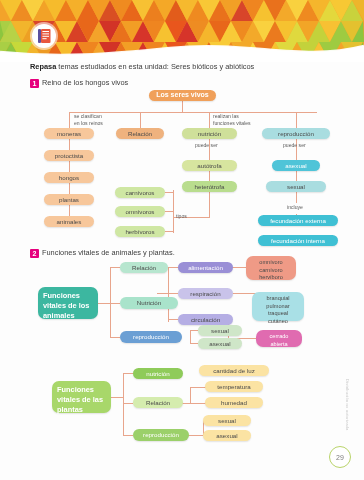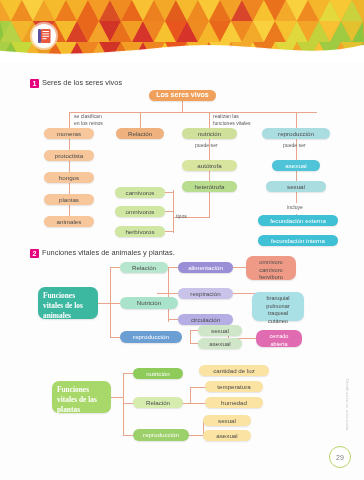--- a/index.html
+++ b/index.html
@@ -47,21 +47,21 @@
   .node{
     position:absolute;border-radius:7px;
     font-size:6.2px;color:#4a4a4a;
     display:flex;align-items:center;justify-content:center;
     text-align:center;line-height:1.25;
     padding:1px 3px;box-sizing:border-box;
     box-shadow:0 1px 1.5px rgba(0,0,0,.10);
   }
   .node.multi{display:block;padding:3px 5px;}
   .node.root{color:#fff;font-weight:bold;font-size:7px;}
-  .node.big{font-weight:bold;font-size:7.4px;color:#fff;text-align:left;justify-content:flex-start;font-family:Liberation Serif, serif;}
+  .node.big{font-weight:bold;font-size:7.4px;color:#fff;text-align:left;justify-content:flex-start;}
   .lbl{position:absolute;font-size:5.1px;color:#5a5a5a;line-height:1.3;}
 
   
   .ln{position:absolute;background:#e8a58c;}
   .lnh{height:1px;}
   .lnv{width:1px;}
 
   
   .pagenum{
     position:absolute;right:13px;bottom:12px;width:20px;height:20px;
@@ -203,23 +203,26 @@
     <svg width="15" height="16" viewBox="0 0 15 16">
       <rect x="1" y="1" width="3" height="14" rx="1" fill="#5b4f9e"></rect>
       <rect x="4" y="1" width="9.5" height="14" rx="1" fill="#e8573f"></rect>
       <rect x="5.4" y="3" width="6.6" height="1" fill="#fff"></rect>
       <rect x="5.4" y="5.4" width="6.6" height="1" fill="#fff"></rect>
       <rect x="5.4" y="7.8" width="6.6" height="1" fill="#fff"></rect>
       <rect x="5.4" y="10.2" width="4.2" height="1" fill="#fff"></rect>
     </svg>
   </div>
 
+  <div class="repasa">
+    <b>Repasa</b><span> temas estudiados en esta unidad: Seres bióticos y abióticos</span>
+  </div>
 
   <div class="sec" id="sec1">
-    <span class="num">1</span><span>Seres de los seres vivos</span>
+    <span class="num">1</span><span>Reino de los hongos vivos</span>
   </div>
 
   <div>
 
     <div class="ln lnv" style="left:182px;top:101px;height:11px;"></div>
     <div class="ln lnh" style="left:69px;top:112px;width:248px;"></div>
     <div class="ln lnv" style="left:69px;top:112px;height:16px;"></div>
     <div class="ln lnv" style="left:140px;top:112px;height:16px;"></div>
     <div class="ln lnv" style="left:209px;top:112px;height:16px;"></div>
     <div class="ln lnv" style="left:296px;top:112px;height:16px;"></div>

